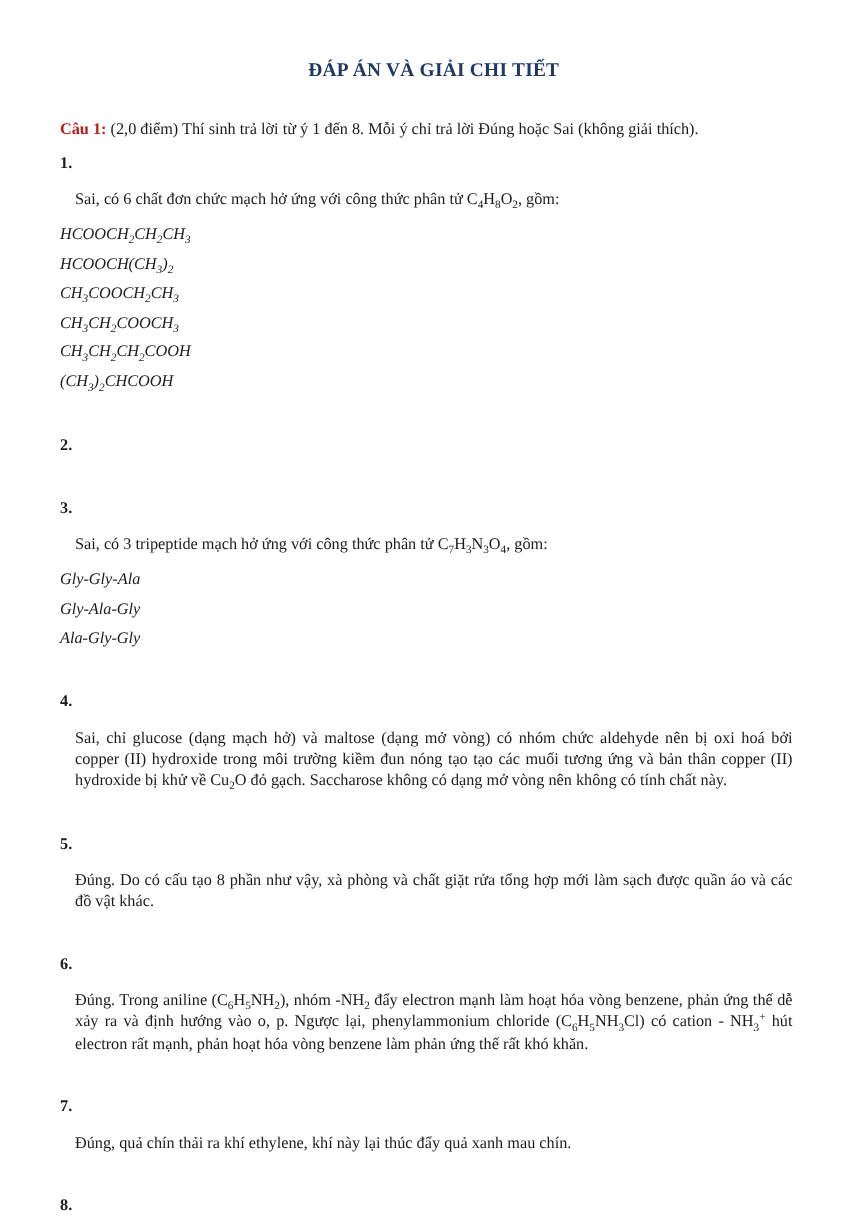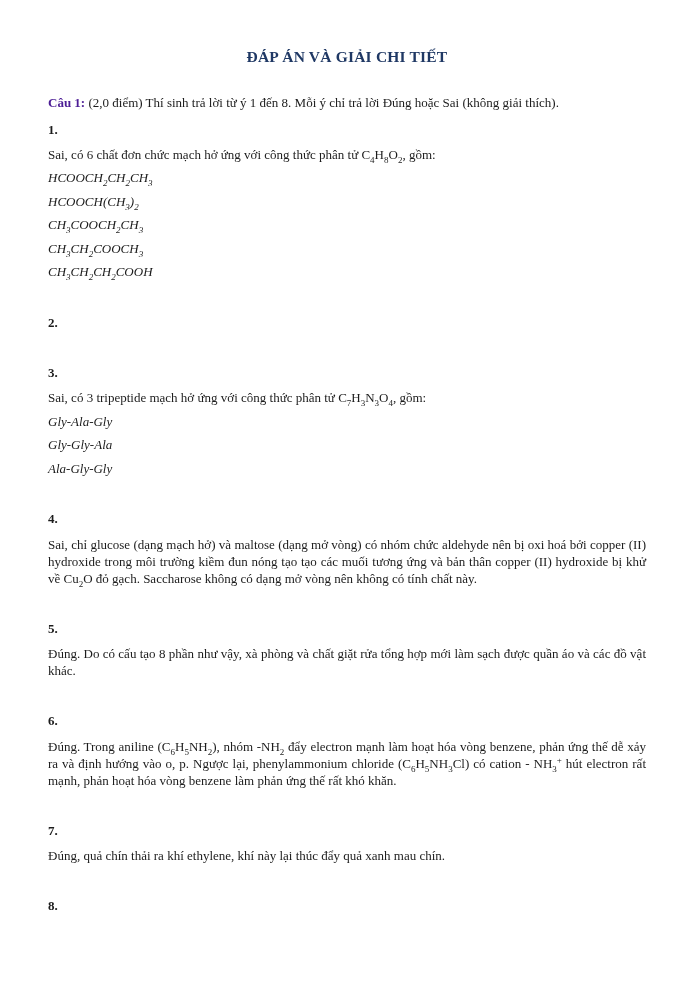--- a/index.html
+++ b/index.html
@@ -28,34 +28,34 @@
     font-weight: bold;
     color: #1F3864;
     letter-spacing: 0.2px;
   }
   .intro {
     margin: 0 0 9px 0;
     text-align: justify;
   }
   .q-label {
     font-weight: bold;
-    color: #4c1d95;
+    color: #b91c1c;
   }
   .sec {
     margin-top: 33px;
   }
   .sec.first {
     margin-top: 0;
   }
   .sec-num {
     margin: 0 0 8px 0;
     font-weight: bold;
   }
   .para {
-    margin: 0;
+    margin: 12px;
     text-align: justify;
   }
   .formula {
     margin: 7px 0 0 0;
     line-height: 1.28;
   }
   .formula-list {
     margin-top: 2px;
     font-style: italic;
   }
@@ -75,33 +75,34 @@
 
   <div class="sec first">
     <p class="sec-num">1.</p>
     <p class="para">Sai, có 6 chất đơn chức mạch hở ứng với công thức phân tử C<sub>4</sub>H<sub>8</sub>O<sub>2</sub>, gồm:</p>
     <div class="formula-list">
       <p class="formula">HCOOCH<sub>2</sub>CH<sub>2</sub>CH<sub>3</sub></p>
       <p class="formula">HCOOCH(CH<sub>3</sub>)<sub>2</sub></p>
       <p class="formula">CH<sub>3</sub>COOCH<sub>2</sub>CH<sub>3</sub></p>
       <p class="formula">CH<sub>3</sub>CH<sub>2</sub>COOCH<sub>3</sub></p>
       <p class="formula">CH<sub>3</sub>CH<sub>2</sub>CH<sub>2</sub>COOH</p>
+      <p class="formula">(CH<sub>3</sub>)<sub>2</sub>CHCOOH</p>
     </div>
   </div>
 
   <div class="sec">
     <p class="sec-num">2.</p>
   </div>
 
   <div class="sec">
     <p class="sec-num">3.</p>
     <p class="para">Sai, có 3 tripeptide mạch hở ứng với công thức phân tử C<sub>7</sub>H<sub>3</sub>N<sub>3</sub>O<sub>4</sub>, gồm:</p>
     <div class="formula-list">
+      <p class="formula">Gly-Gly-Ala</p>
       <p class="formula">Gly-Ala-Gly</p>
-      <p class="formula">Gly-Gly-Ala</p>
       <p class="formula">Ala-Gly-Gly</p>
     </div>
   </div>
 
   <div class="sec">
     <p class="sec-num">4.</p>
     <p class="para">Sai, chỉ glucose (dạng mạch hở) và maltose (dạng mở vòng) có nhóm chức aldehyde nên bị oxi hoá bởi copper (II) hydroxide trong môi trường kiềm đun nóng tạo tạo các muối tương ứng và bản thân copper (II) hydroxide bị khử về Cu<sub>2</sub>O đỏ gạch. Saccharose không có dạng mở vòng nên không có tính chất này.</p>
   </div>
 
   <div class="sec">

